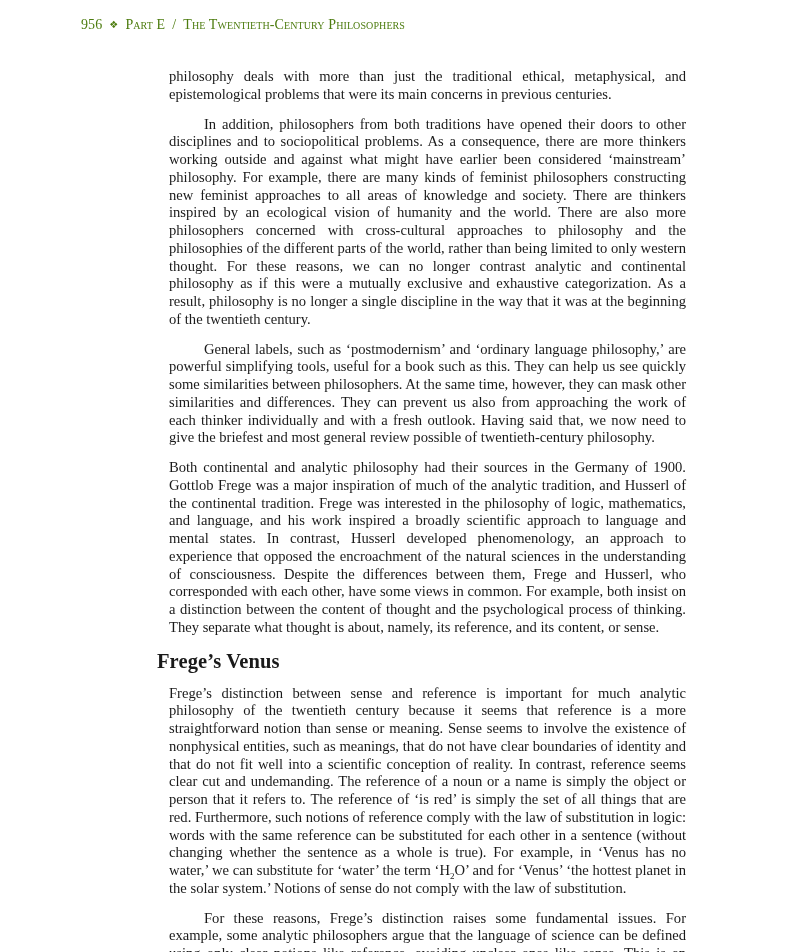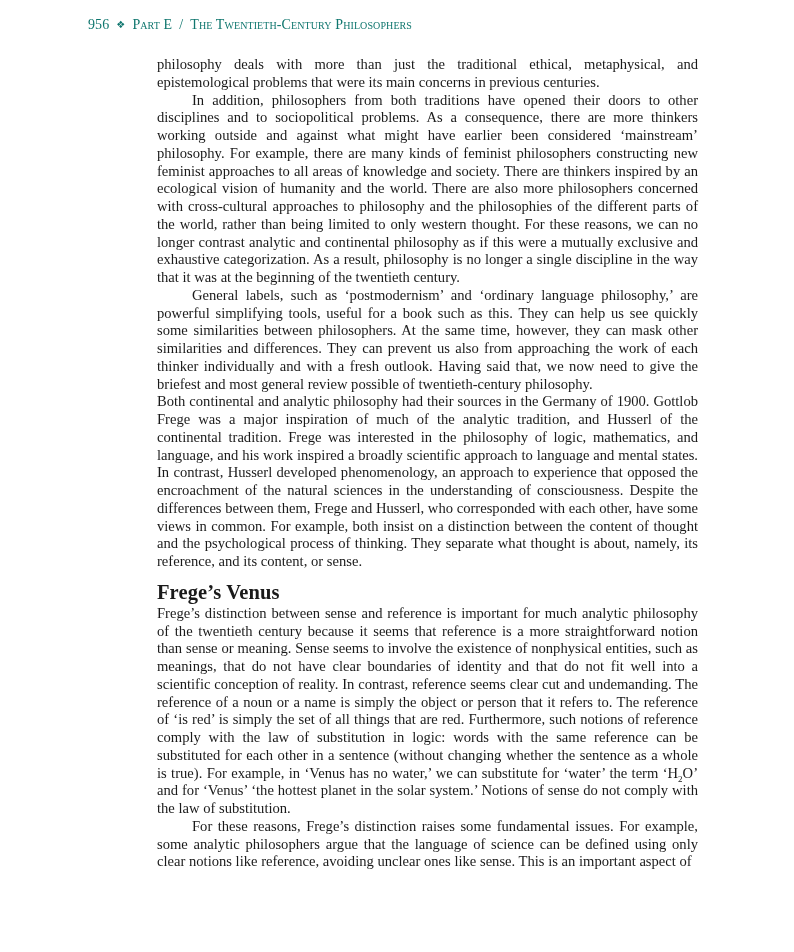--- a/index.html
+++ b/index.html
@@ -10,46 +10,46 @@
   body {
     width: 794px;
     height: 952px;
     position: relative;
     overflow: hidden;
     font-family: "Liberation Serif", "DejaVu Serif", serif;
     color: #1a1a1a;
   }
   .running-head {
     position: absolute;
-    left: 88px;
+    left: 81px;
     top: 17px;
     font-size: 14px;
     letter-spacing: 0.1px;
     white-space: nowrap;
-    color: #0f766e;
+    color: #4d7c0f;
   }
   .running-head .pageno { margin-right: 7px; }
   .running-head .ornament {
     display: inline-block;
     font-size: 10px;
     vertical-align: 1px;
     margin-right: 7px;
   }
   .running-head .sc {
     font-variant: small-caps;
   }
   .running-head .sep { margin: 0 7px; }
   .column {
     position: absolute;
     left: 157px;
     top: 56px;
     width: 541px;
   }
   p.body {
-    margin: 0;
+    margin: 12px;
     font-size: 14.6px;
     line-height: 17.75px;
     text-align: justify;
     hyphens: manual;
   }
   p.body.indent { text-indent: 35px; }
   h2.section {
     margin: 9px 0 1px 0;
     font-size: 20.5px;
     font-weight: bold;

